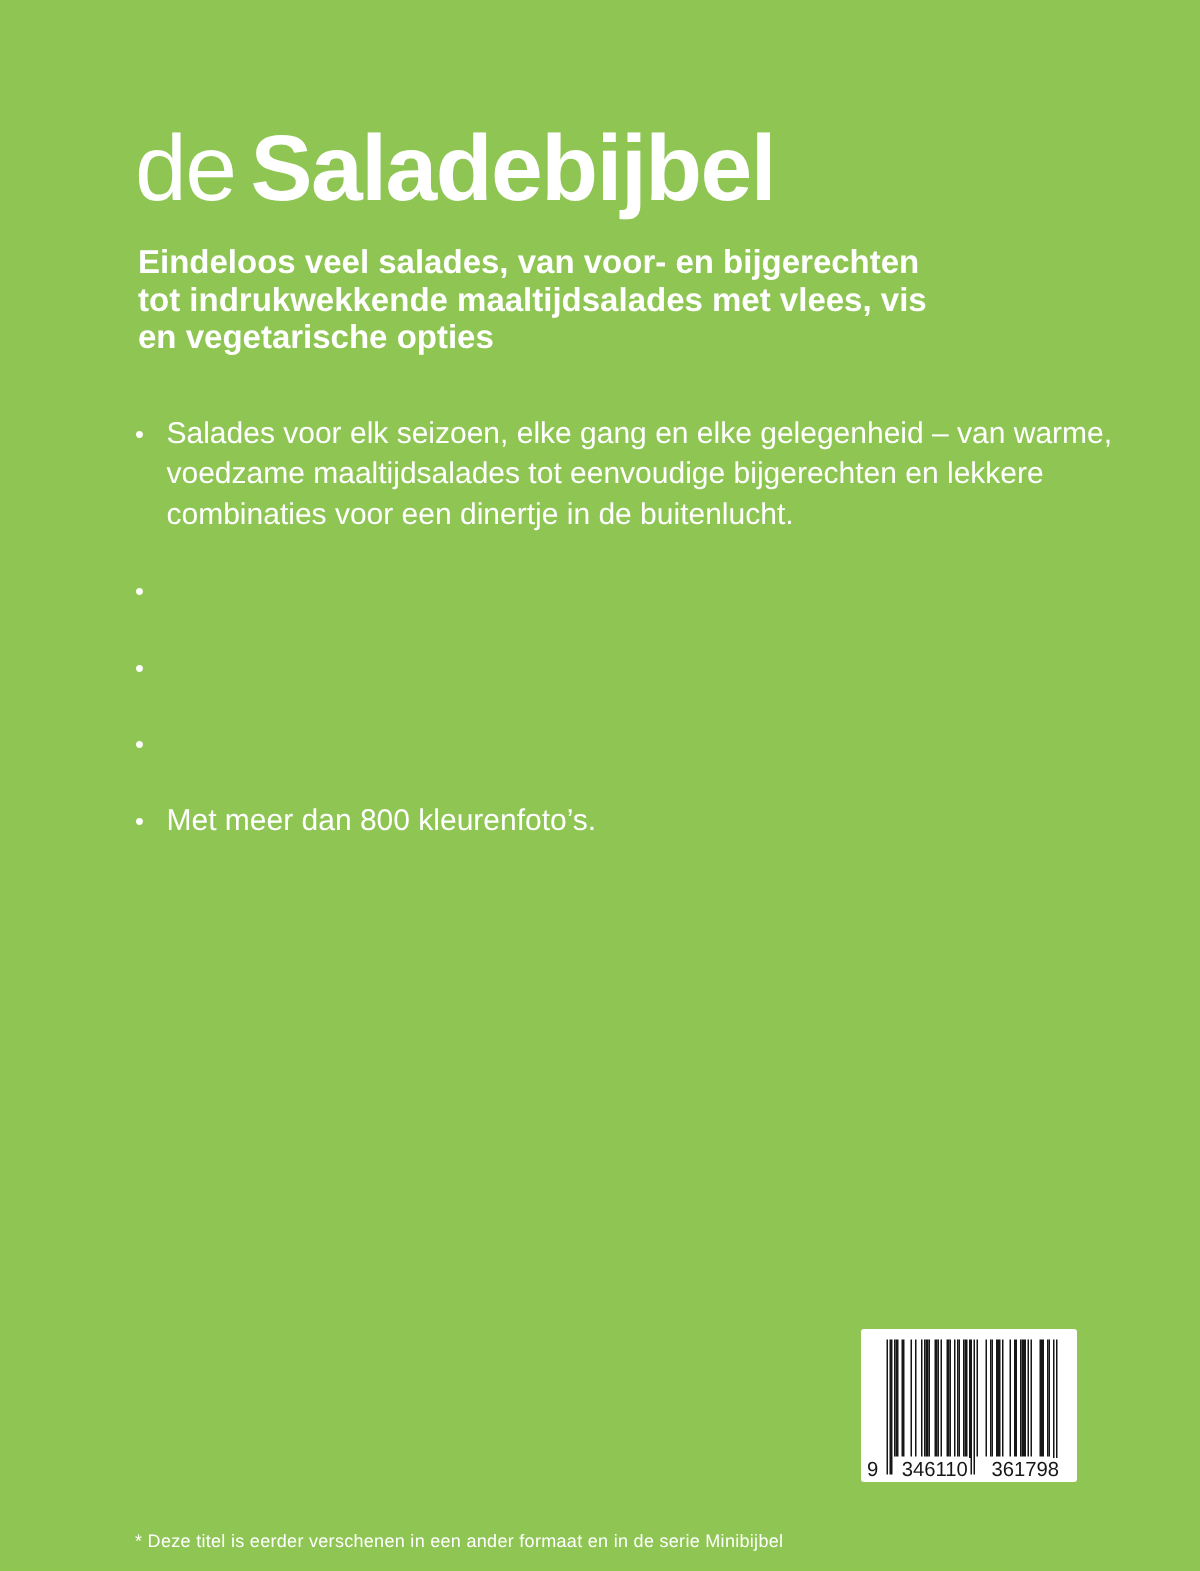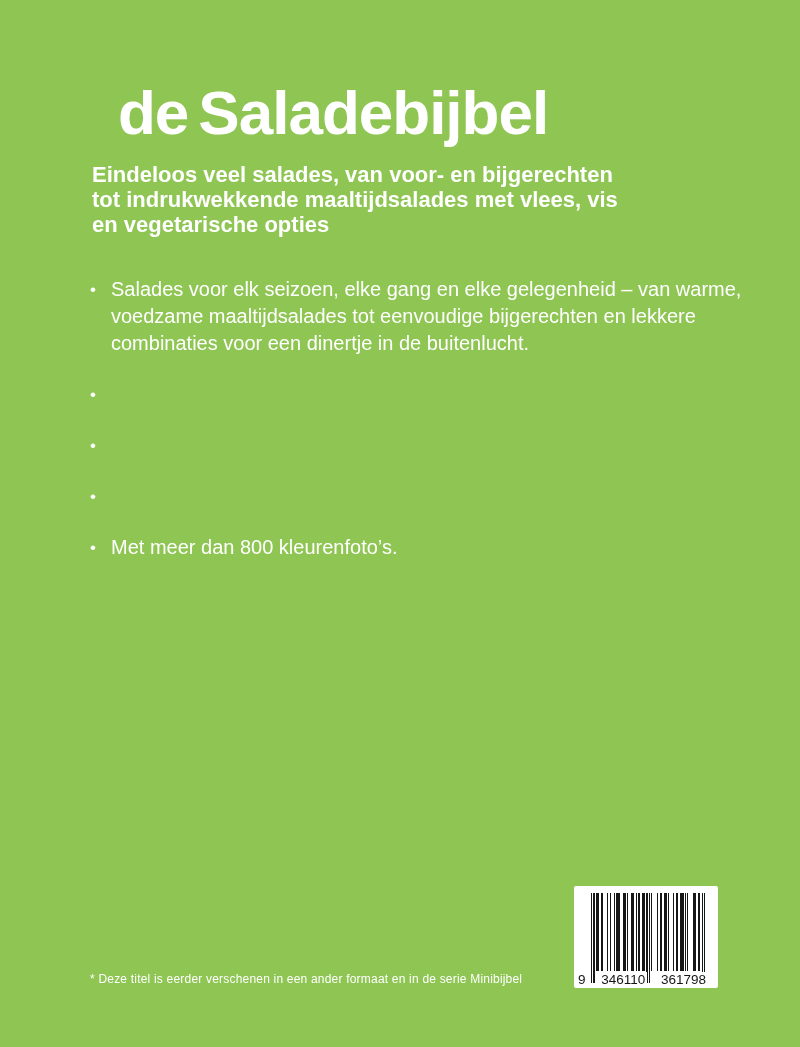--- a/index.html
+++ b/index.html
@@ -11,42 +11,42 @@
     position:relative;
     overflow:hidden;
   }
   .cover { position:absolute; inset:0; }
 
   .title {
     position:absolute; left:90px; top:80px;
     margin:0; font-size:62px; line-height:1.05;
     font-weight:700; letter-spacing:-1px; white-space:nowrap;
   }
-  .title-prefix { font-weight:700; margin-right:10px;margin-left:28px; }
+  .title-prefix { font-weight:400; margin-right:10px; }
 
   .subtitle {
     position:absolute; left:92px; top:162px; width:650px;
     margin:0; font-size:22px; font-weight:700; line-height:25px;
     white-space:pre-line;
   }
 
   .bullets {
     position:absolute; left:90px; top:276px; width:700px;
     margin:0; padding:0; list-style:none;
     font-size:20px; line-height:27px; font-weight:400;
   }
   .bullets li { display:flex; margin:0 0 24px 0; }
   .bullet-dot {
     flex:0 0 21px; width:21px; font-size:17px; line-height:27px;
     user-select:none;
   }
   .bullet-text { white-space:pre-line; }
 
   .footnote {
-    position:absolute; left:90px; top:972px;
+    position:absolute; left:90px; top:1020px;
     margin:0; font-size:12px; line-height:14px; font-weight:400;
     letter-spacing:0.2px;
     text-align:center;
   }
 
   .barcode {
     position:absolute; left:574px; top:886px;
     width:144px; height:102px;
     background:#ffffff; border-radius:2px;
   }

